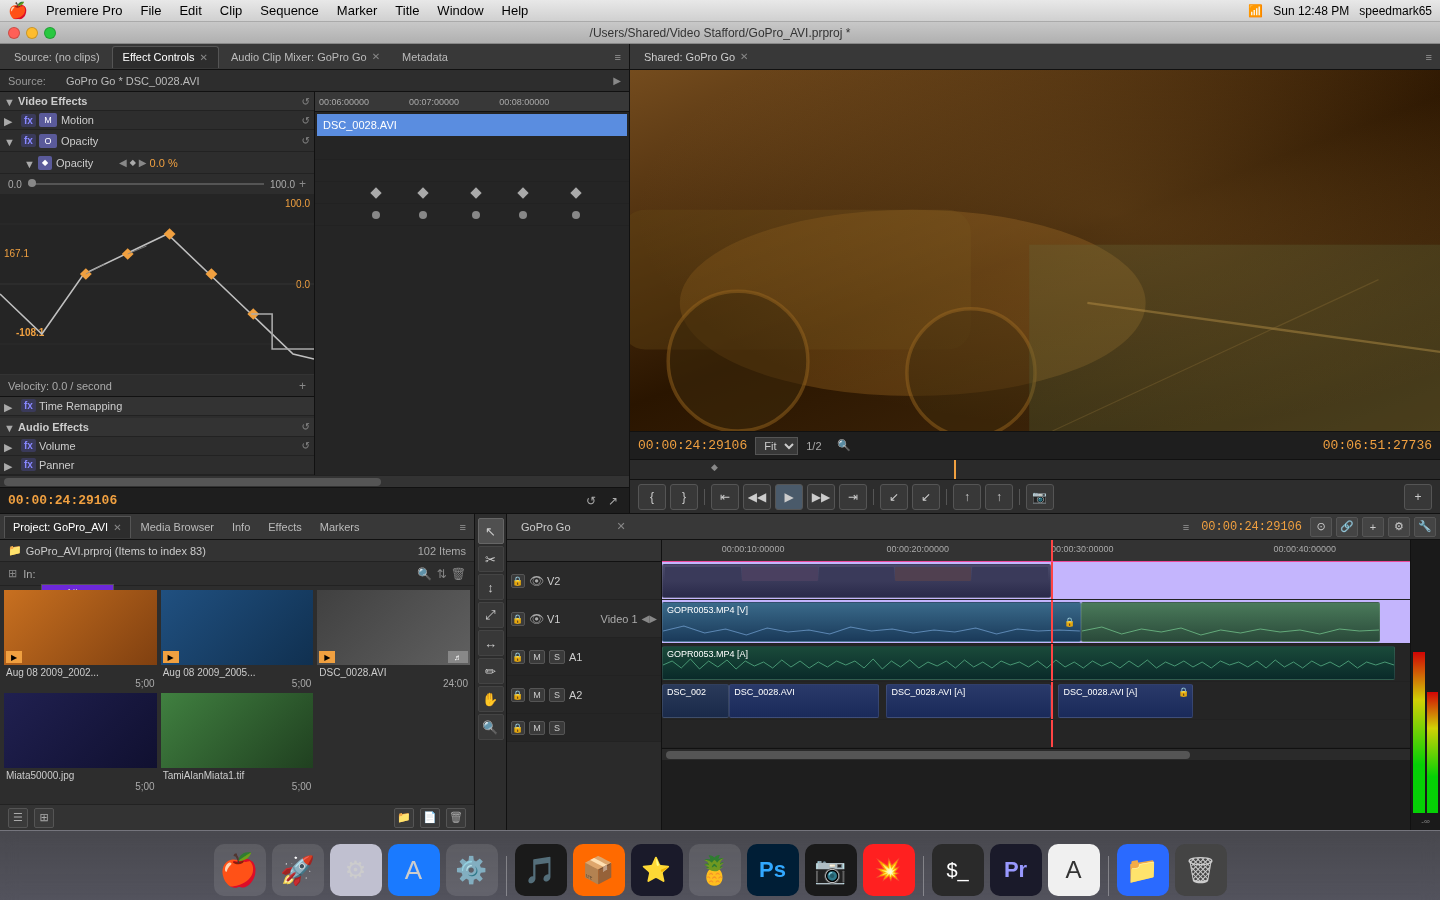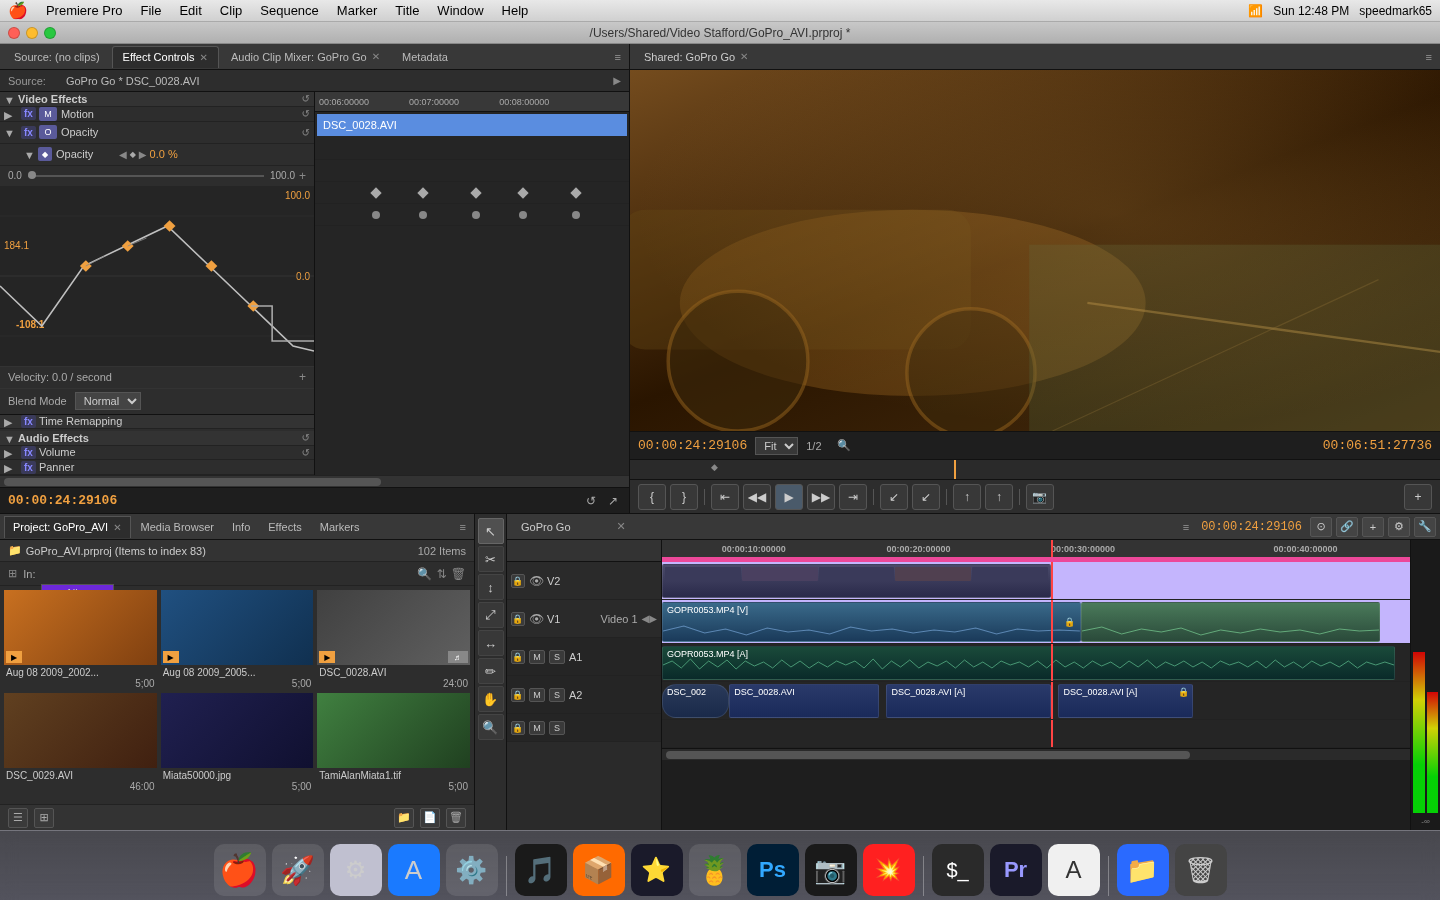--- a/index.html
+++ b/index.html
@@ -779,24 +779,23 @@
     .tracks-area {
       flex: 1;
       overflow: hidden;
       display: flex;
       flex-direction: column;
     }
 
     .tl-ruler-bar {
       height: 22px;
       background: #333;
-      border-bottom: 5px solid #ec4899;
+      border-bottom: 1px solid #ec4899;
       position: relative;
       overflow: hidden;
-      font-weight: bold;
     }
     .tl-ruler-text {
       position: absolute;
       font-size: 9px;
       color: #aaa;
       top: 4px;
     }
     .tl-playhead {
       position: absolute;
       top: 0;
@@ -977,21 +976,21 @@
               <div style="flex:1;height:2px;background:#555;margin:0 6px;position:relative;">
                 <div style="position:absolute;left:0;top:-4px;width:8px;height:8px;background:#888;border-radius:50%;cursor:pointer;"></div>
               </div>
               <span class="range-val">100.0</span>
               <span style="margin-left:4px;font-size:12px;color:#888;cursor:pointer;">+</span>
             </div>
 
             <div class="graph-area">
               <span class="graph-label" style="top:4px;right:4px;">100.0</span>
               <span class="graph-label" style="top:50%;right:4px;transform:translateY(-50%);">0.0</span>
-              <span class="graph-label" style="top:30%;left:4px;">184.1</span>
+              <span class="graph-label" style="top:30%;left:4px;">167.1</span>
               <span class="graph-label" style="bottom:20%;left:16px;font-weight:bold;">-108.1</span>
 
               <svg class="graph-svg" viewBox="0 0 300 180" preserveAspectRatio="none">
 
                 <line x1="0" y1="90" x2="300" y2="90" stroke="#444" stroke-width="0.5"></line>
                 <line x1="0" y1="30" x2="300" y2="30" stroke="#333" stroke-width="0.5"></line>
                 <line x1="0" y1="150" x2="300" y2="150" stroke="#333" stroke-width="0.5"></line>
 
                 <polyline points="0,100 40,140 80,80 120,60 160,40 200,80 240,120 280,160 300,165" fill="none" stroke="#c0c0c0" stroke-width="1.5"></polyline>
 
@@ -1006,26 +1005,20 @@
                 <line x1="82" y1="80" x2="100" y2="70" stroke="#888" stroke-width="0.8"></line>
                 <line x1="122" y1="60" x2="140" y2="52" stroke="#888" stroke-width="0.8"></line>
               </svg>
             </div>
 
             <div class="velocity-row">
               <span>Velocity: 0.0 / second</span>
               <span style="margin-left:auto;font-size:12px;color:#888;cursor:pointer;">+</span>
             </div>
 
-            <div class="blend-mode-row">
-              <span>Blend Mode</span>
-              <select class="blend-select">
-                <option>Normal</option>
-              </select>
-            </div>
           </div>
 
           <div class="time-remap-header">
             <span class="expand-arrow">▶</span>
             <span class="effect-fx">fx</span>
             <span class="effect-name">Time Remapping</span>
           </div>
 
           <div class="effects-header" style="margin-top:2px;">
             <span class="expand-arrow">▼</span>
@@ -1234,27 +1227,20 @@
         <div class="thumbnail-item">
           <div class="thumbnail-img">
             <div class="thumb-color-3" style="width:100%;height:100%;"></div>
             <div class="thumb-icon-badge">▶</div>
             <div class="thumb-icon-badge2">♬</div>
           </div>
           <div class="thumb-label">DSC_0028.AVI</div>
           <div class="thumb-duration">24:00</div>
         </div>
 
-        <div class="thumbnail-item">
-          <div class="thumbnail-img">
-            <div class="thumb-color-4" style="width:100%;height:100%;"></div>
-          </div>
-          <div class="thumb-label">DSC_0029.AVI</div>
-          <div class="thumb-duration">46:00</div>
-        </div>
 
         <div class="thumbnail-item">
           <div class="thumbnail-img">
             <div class="thumb-color-5" style="width:100%;height:100%;"></div>
           </div>
           <div class="thumb-label">Miata50000.jpg</div>
           <div class="thumb-duration">5;00</div>
         </div>
 
         <div class="thumbnail-item">
@@ -1395,21 +1381,21 @@
 
               <svg style="position:absolute;bottom:2px;left:0;right:0;height:24px;width:100%;" viewBox="0 0 800 24" preserveAspectRatio="none">
                 <polyline points="0,12 10,8 20,15 30,6 40,16 50,8 60,14 70,7 80,16 90,8 100,13 110,9 120,15 130,7 140,14 150,8 160,15 170,9 180,14 190,8 200,12 210,8 220,15 230,6 240,16 250,8 260,14 270,7 280,15 290,9 300,13 310,8 320,15 330,7 340,14 350,9 360,15 370,8 380,12 390,9 400,14 410,8 420,15 430,7 440,14 450,9 460,15 470,8 480,13 490,9 500,15 510,8 520,14 530,7 540,15 550,9 560,13 570,8 580,14 590,9 600,15 610,8 620,12 630,9 640,14 650,8 660,15 670,7 680,14 690,9 700,15 710,8 720,13 730,9 740,14 750,8 760,15 770,9 780,12 790,9 800,12" fill="none" stroke="rgba(100,200,150,0.7)" stroke-width="1"></polyline>
               </svg>
             </div>
             <div class="tl-playhead" style="left:52%;"></div>
           </div>
 
           <div class="track-row audio-row">
 
-            <div class="clip clip-audio" style="left:0;width:9%;background:linear-gradient(180deg,#2a3a5a 0%,#1a2a4a 100%);border-radius:14px;">
+            <div class="clip clip-audio" style="left:0;width:9%;background:linear-gradient(180deg,#2a3a5a 0%,#1a2a4a 100%);">
               <div class="clip-label">DSC_002</div>
             </div>
 
             <div class="clip clip-audio" style="left:9%;width:20%;background:linear-gradient(180deg,#2a3a6a 0%,#1a2a5a 100%);">
               <div class="clip-label">DSC_0028.AVI</div>
             </div>
             <div class="clip clip-audio" style="left:30%;width:22%;background:linear-gradient(180deg,#2a3a6a 0%,#1a2a5a 100%);">
               <div class="clip-label">DSC_0028.AVI [A]</div>
             </div>
             <div class="clip clip-audio" style="left:53%;width:18%;background:linear-gradient(180deg,#2a3a6a 0%,#1a2a5a 100%);">

